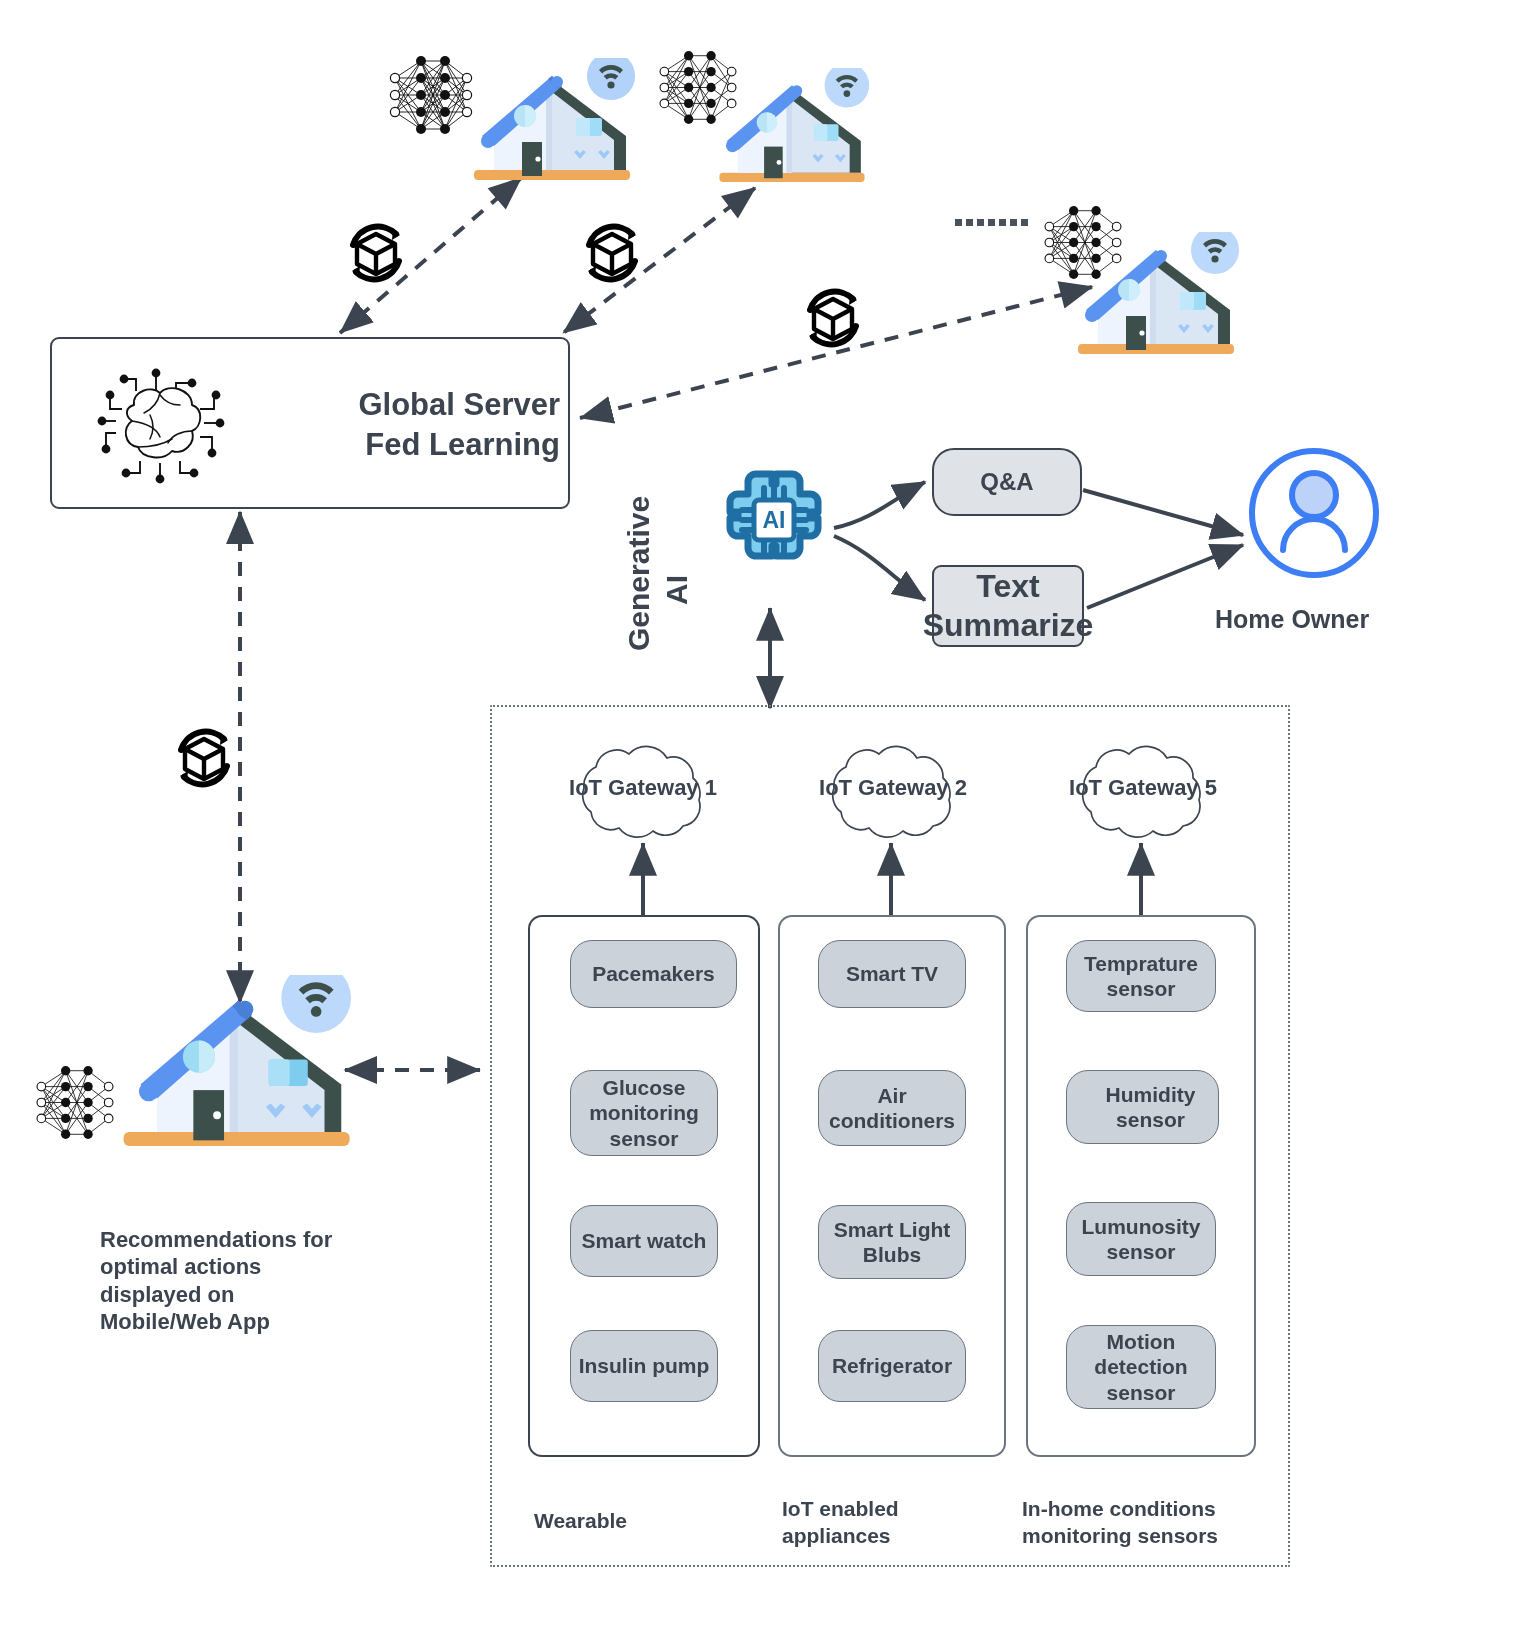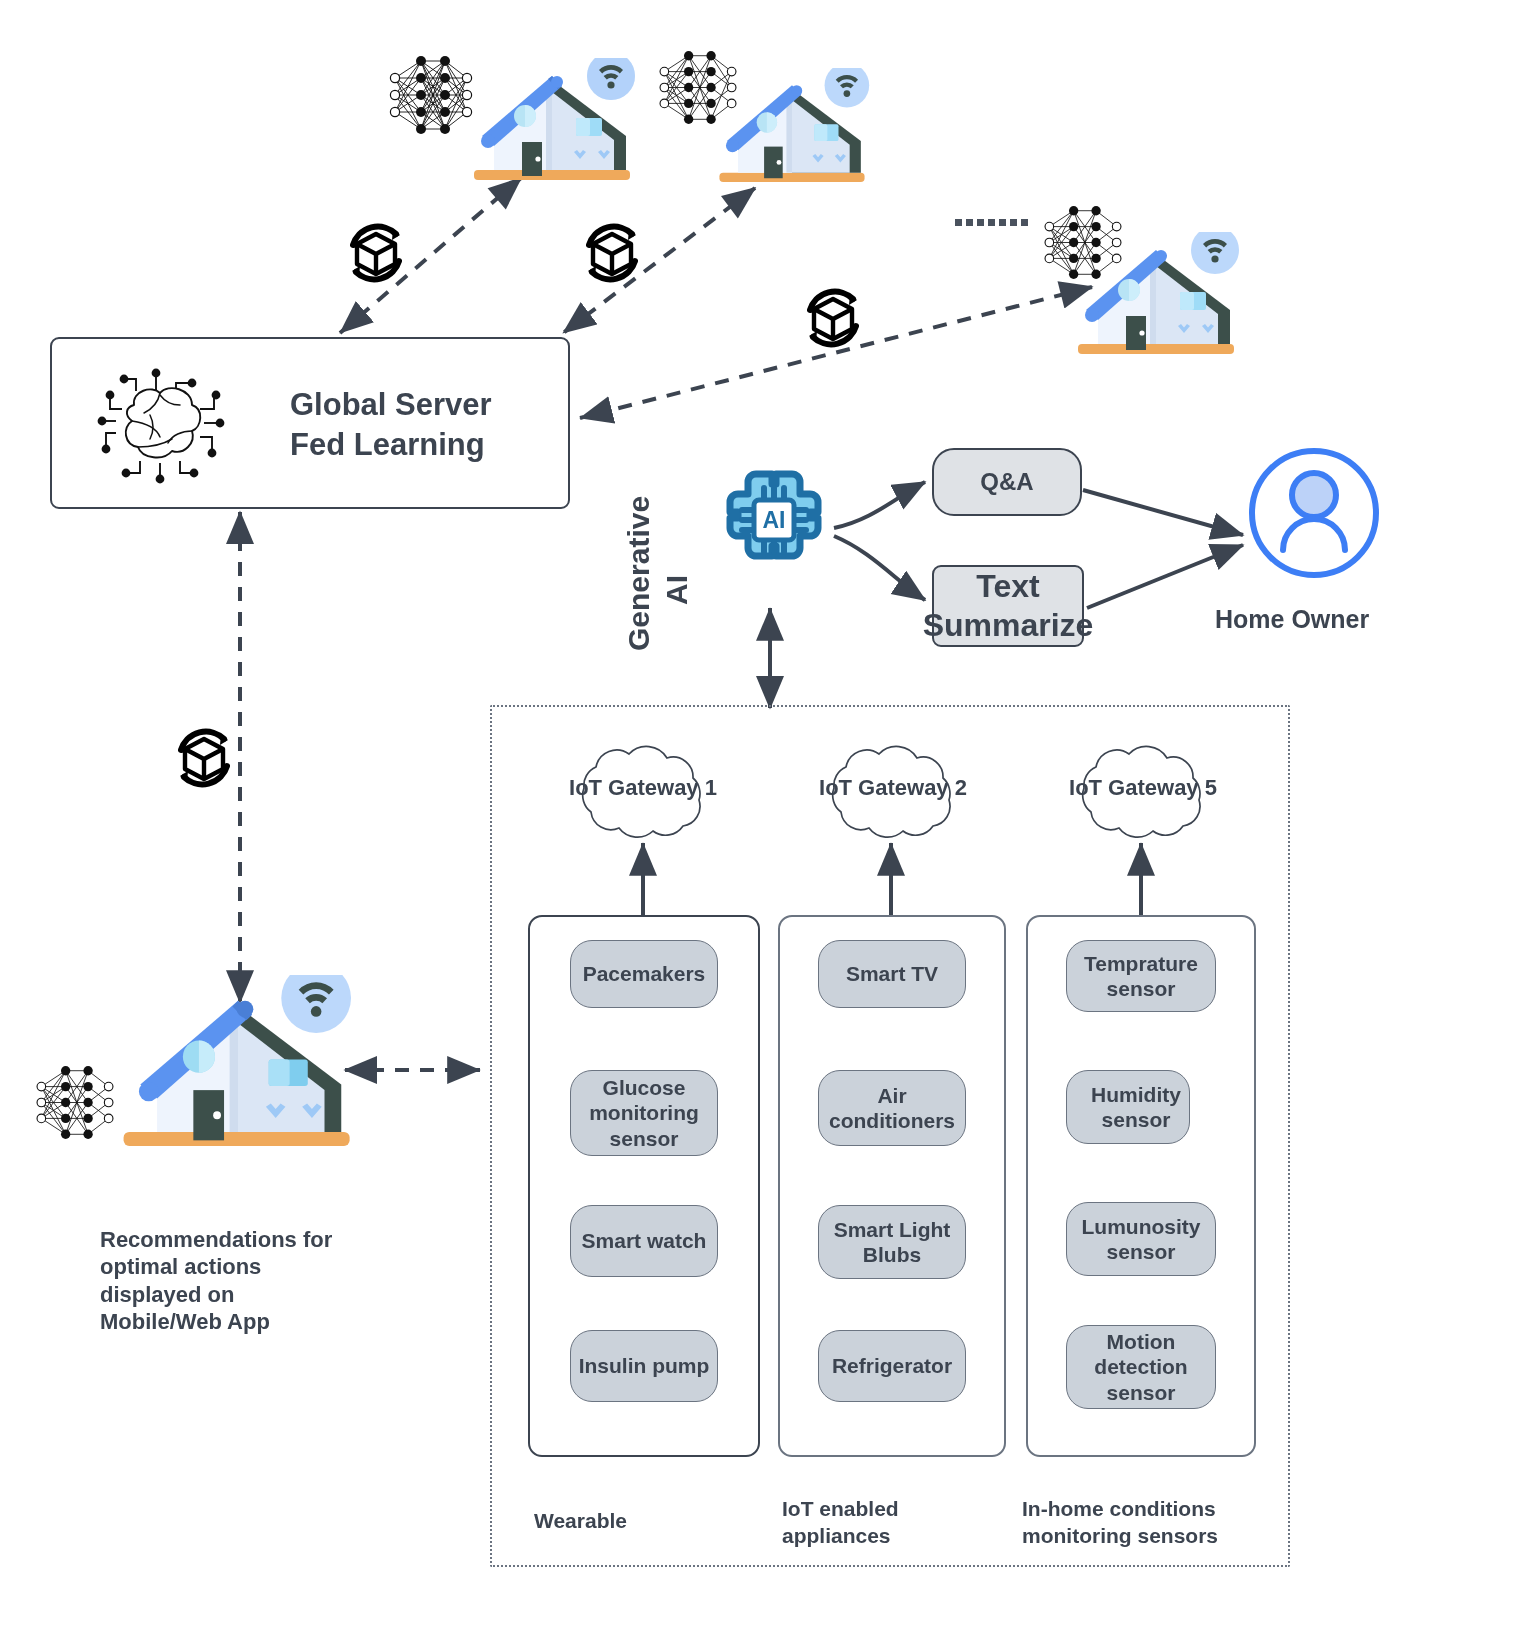--- a/index.html
+++ b/index.html
@@ -9,21 +9,21 @@
   svg{display:block;}
   .lbl{position:absolute;color:#3c4450;font-weight:bold;text-align:left;line-height:1.25;}
 
   
   .nodebox{position:absolute;box-sizing:border-box;display:flex;align-items:center;
     justify-content:center;text-align:center;color:#3c4450;font-weight:bold;
     border:2.5px solid #3c4450;background:#dfe2e6;border-radius:9px;line-height:1.22;}
   .serverbox{position:absolute;box-sizing:border-box;border:2.5px solid #3c4450;
     background:#ffffff;border-radius:9px;}
   .server-title{position:absolute;color:#3c4450;font-weight:bold;font-size:31px;
-    text-align:left;line-height:1.28;}
+    text-align:right;line-height:1.28;}
 
   
   .groupcol{position:absolute;box-sizing:border-box;border:2.5px solid #6b7481;
     background:#ffffff;border-radius:14px;}
   .groupcol.strong{border-color:#3c4450;}
   .pill{position:absolute;box-sizing:border-box;display:flex;align-items:center;
     justify-content:center;text-align:center;color:#3c4450;font-weight:bold;
     border:1.6px solid #6b7481;background:#cbd2da;border-radius:22px;line-height:1.2;
     font-size:21px;}
   .dotted-area{position:absolute;box-sizing:border-box;
@@ -676,21 +676,21 @@
     <svg width="190" height="110" viewBox="0 0 190 110">
       <path d="M48,34 a21,21 0 0 1 33,-13 a24,24 0 0 1 38,4 a20,20 0 0 1 26,20
                a21,21 0 0 1 6,22 a20,20 0 0 1 -16,26 a21,21 0 0 1 -30,5
                a23,23 0 0 1 -34,-3 a20,20 0 0 1 -28,-16 a21,21 0 0 1 -7,-24
                a20,20 0 0 1 12,-21 z" fill="#ffffff" stroke="#3c4450" stroke-width="1.7"></path>
     </svg>
     <div class="cloudtext" style="top:42px;left:0;">IoT Gateway 5</div>
   </div>
 
   <div class="groupcol strong" style="left:528px;top:915px;width:232px;height:542px;"></div>
-  <div class="pill" style="left:570px;top:940px;width:148px;height:68px;">
+  <div class="pill" style="left:570px;top:940px;width:167px;height:68px;">
     <span>Pacemakers</span>
   </div>
   <div class="pill" style="left:570px;top:1070px;width:148px;height:86px;white-space:pre-line;">
     <span>Glucose
 monitoring
 sensor</span>
   </div>
   <div class="pill" style="left:570px;top:1205px;width:148px;height:72px;">
     <span>Smart watch</span>
   </div>
@@ -719,21 +719,21 @@
   <div class="lbl" style="left:782px;top:1470px;width:222px;font-size:21px;white-space:pre-line;">
     <span>IoT enabled
 appliances</span>
   </div>
 
   <div class="groupcol" style="left:1026px;top:915px;width:230px;height:542px;"></div>
   <div class="pill" style="left:1066px;top:940px;width:150px;height:72px;white-space:pre-line;">
     <span>Temprature
 sensor</span>
   </div>
-  <div class="pill" style="left:1066px;top:1070px;width:124px;height:74px;white-space:pre-line;padding-left:16px;">
+  <div class="pill" style="left:1066px;top:1070px;width:153px;height:74px;white-space:pre-line;padding-left:16px;">
     <span>Humidity
 sensor</span>
   </div>
   <div class="pill" style="left:1066px;top:1202px;width:150px;height:74px;white-space:pre-line;">
     <span>Lumunosity
 sensor</span>
   </div>
   <div class="pill" style="left:1066px;top:1325px;width:150px;height:84px;white-space:pre-line;">
     <span>Motion
 detection

